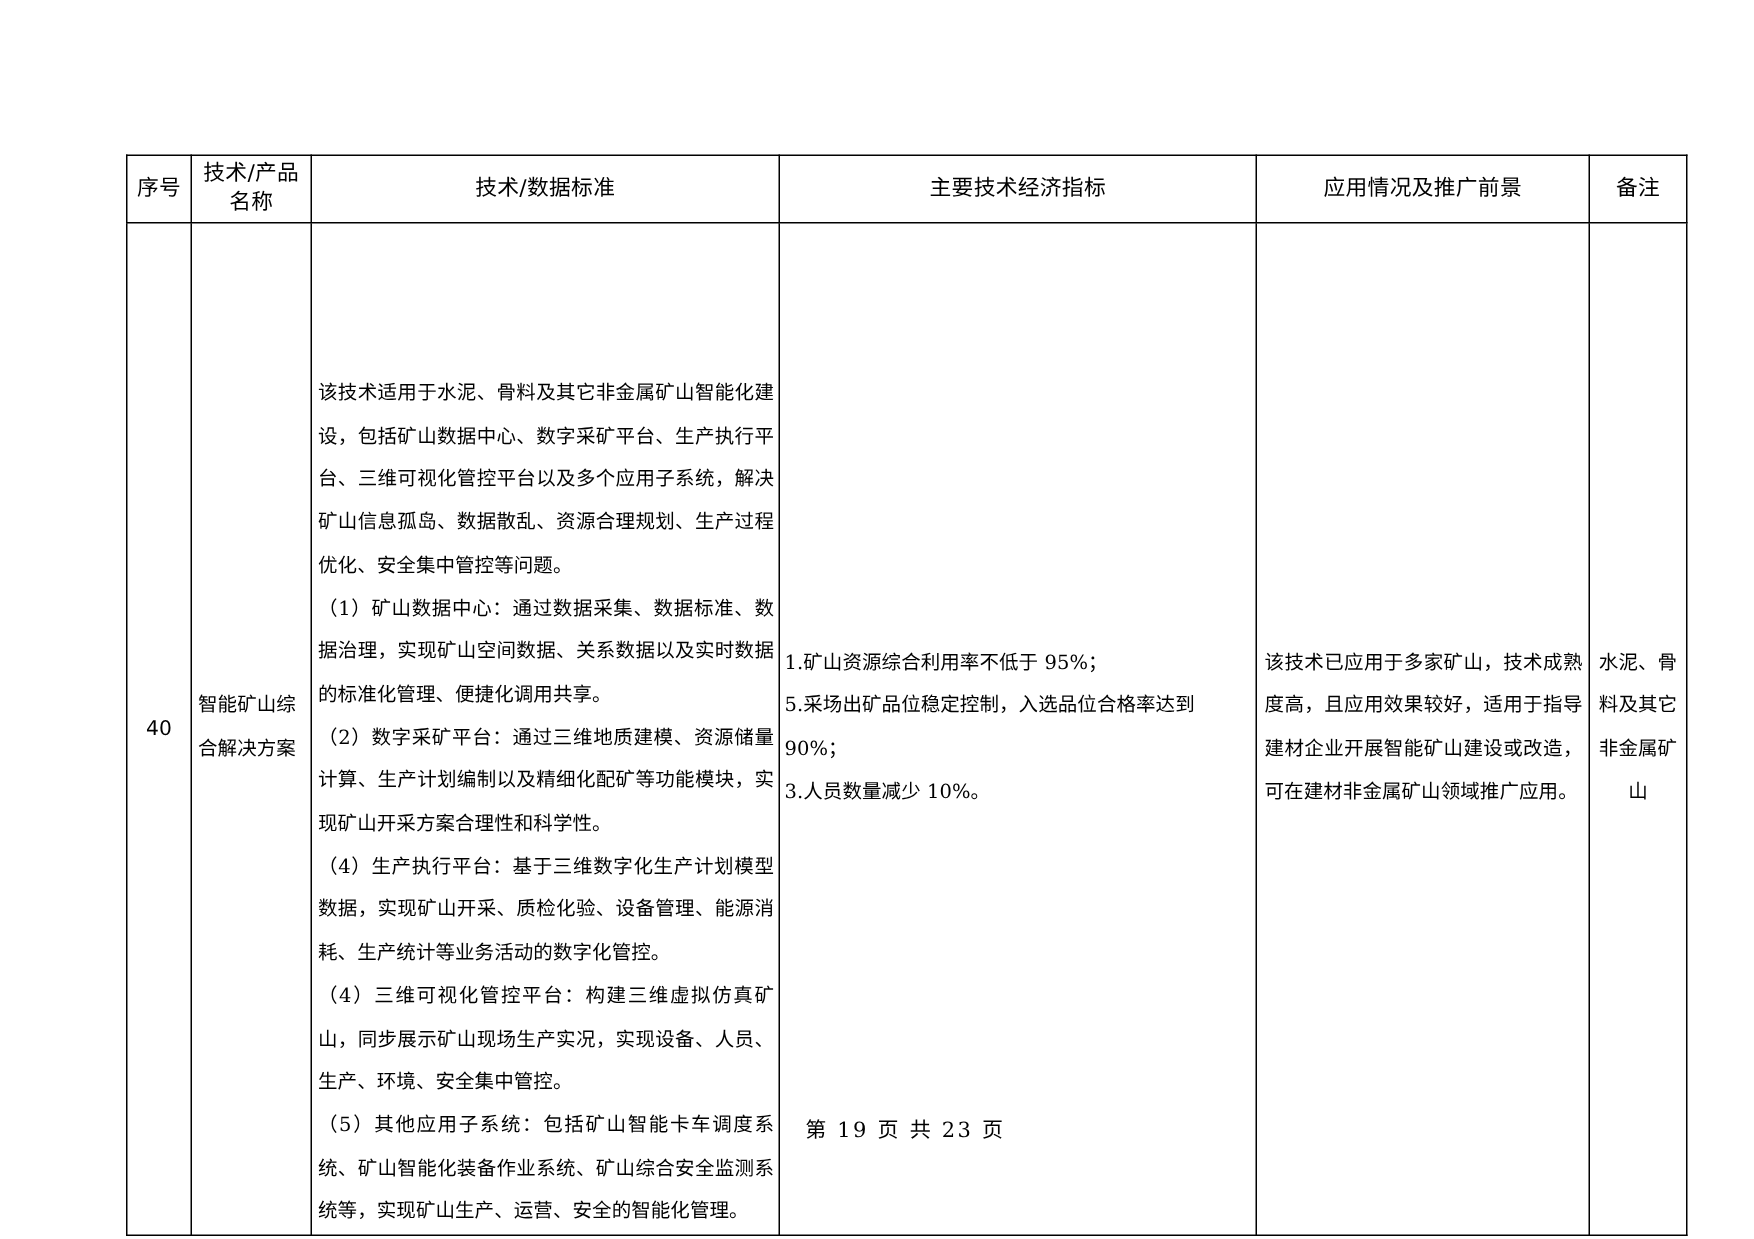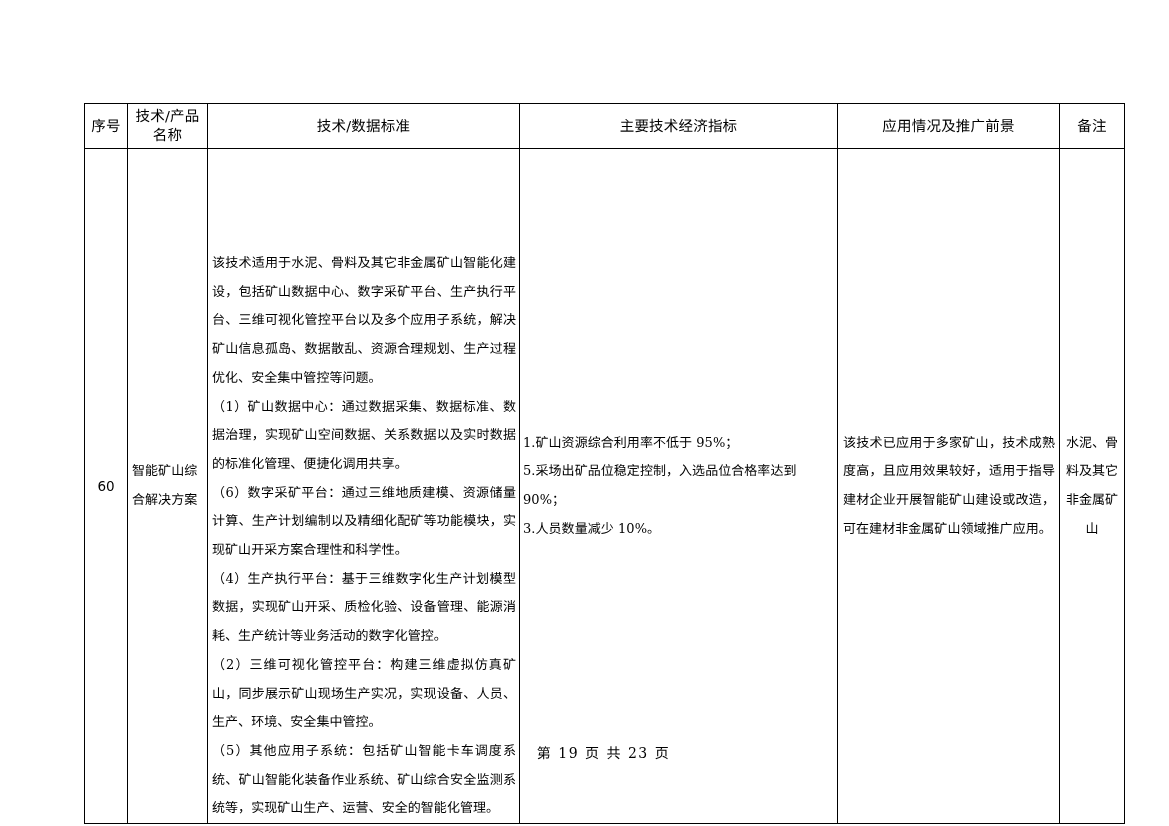--- a/index.html
+++ b/index.html
@@ -174,33 +174,33 @@
         <th>
           <span>备注</span>
         </th>
       </tr>
     </thead>
 
     <tbody>
       <tr class="body-row">
 
         <td class="cell-no">
-          <span>60</span>
+          <span>40</span>
         </td>
 
         <td class="cell-name">
           <p class="para name">智能矿山综合解决方案</p>
         </td>
 
         <td class="cell-desc">
           <p class="para indent">该技术适用于水泥、骨料及其它非金属矿山智能化建设，包括矿山数据中心、数字采矿平台、生产执行平台、三维可视化管控平台以及多个应用子系统，解决矿山信息孤岛、数据散乱、资源合理规划、生产过程优化、安全集中管控等问题。</p>
           <p class="para indent">（1）矿山数据中心：通过数据采集、数据标准、数据治理，实现矿山空间数据、关系数据以及实时数据的标准化管理、便捷化调用共享。</p>
-          <p class="para indent">（6）数字采矿平台：通过三维地质建模、资源储量计算、生产计划编制以及精细化配矿等功能模块，实现矿山开采方案合理性和科学性。</p>
+          <p class="para indent">（2）数字采矿平台：通过三维地质建模、资源储量计算、生产计划编制以及精细化配矿等功能模块，实现矿山开采方案合理性和科学性。</p>
           <p class="para indent">（4）生产执行平台：基于三维数字化生产计划模型数据，实现矿山开采、质检化验、设备管理、能源消耗、生产统计等业务活动的数字化管控。</p>
-          <p class="para indent">（2）三维可视化管控平台：构建三维虚拟仿真矿山，同步展示矿山现场生产实况，实现设备、人员、生产、环境、安全集中管控。</p>
+          <p class="para indent">（4）三维可视化管控平台：构建三维虚拟仿真矿山，同步展示矿山现场生产实况，实现设备、人员、生产、环境、安全集中管控。</p>
           <p class="para indent">（5）其他应用子系统：包括矿山智能卡车调度系统、矿山智能化装备作业系统、矿山综合安全监测系统等，实现矿山生产、运营、安全的智能化管理。</p>
         </td>
 
         <td class="cell-spec">
           <p class="para spec-line">1.矿山资源综合利用率不低于 95%；</p>
           <p class="para spec-line">5.采场出矿品位稳定控制，入选品位合格率达到 90%；</p>
           <p class="para spec-line">3.人员数量减少 10%。</p>
         </td>
 
         <td class="cell-app">

